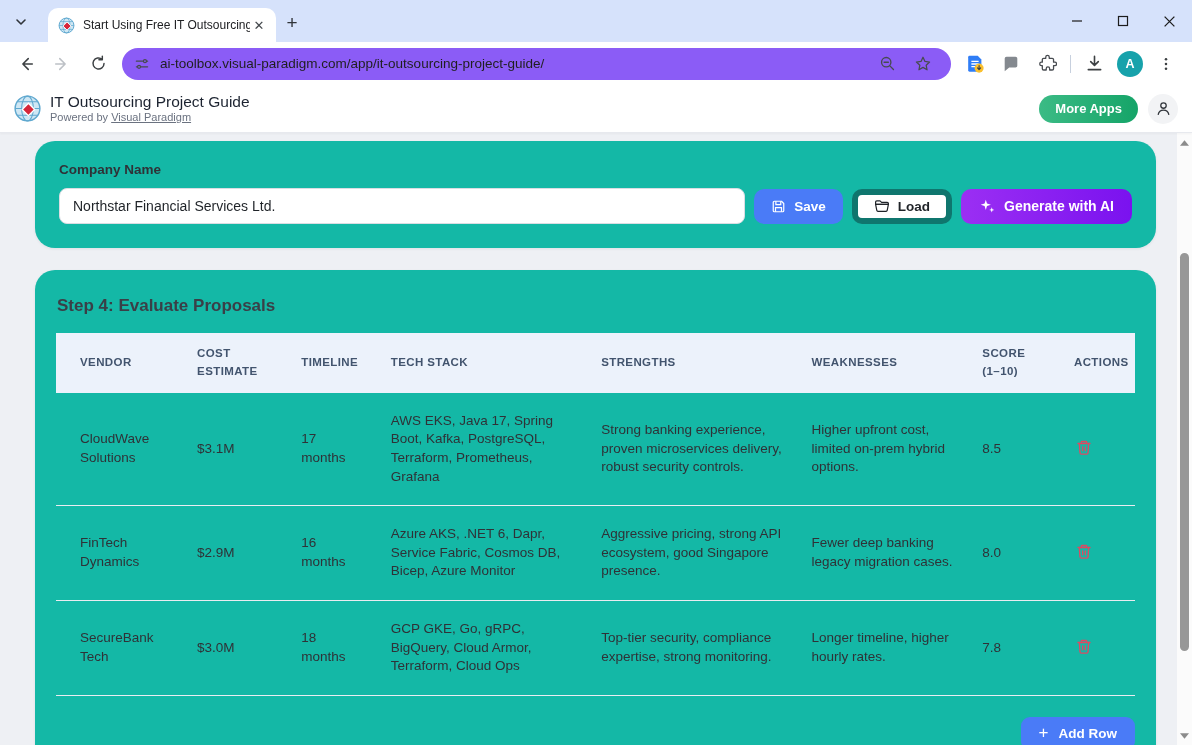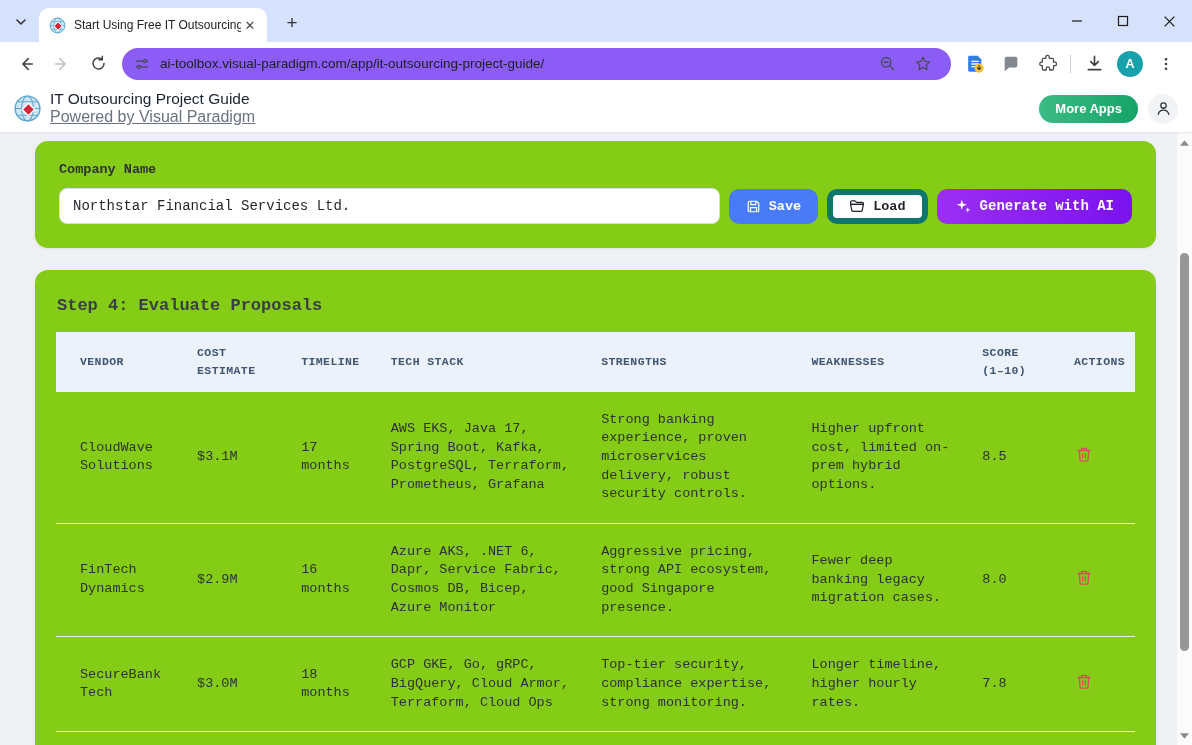--- a/index.html
+++ b/index.html
@@ -3,21 +3,21 @@
 <meta charset="utf-8">
 <style>
   * { margin:0; padding:0; box-sizing:border-box; }
   html,body { width:1192px; height:745px; overflow:hidden; }
   body { font-family:"Liberation Sans", sans-serif; background:#eef0f4; -webkit-font-smoothing:antialiased; }
   .window { position:relative; width:1192px; height:745px; background:#eef0f4; }
 
   
   .titlebar { position:relative; height:42px; background:#d6e2fb; }
   .tab-search { position:absolute; left:8px; top:9px; width:26px; height:26px; border-radius:50%; display:flex; align-items:center; justify-content:center; }
-  .tab { position:absolute; left:39px; top:8px; width:228px; height:34px; background:#ffffff; border-radius:10px 10px 0 0; display:flex; align-items:center; padding:0 8px 0 10px; }
+  .tab { position:absolute; left:48px; top:8px; width:228px; height:34px; background:#ffffff; border-radius:10px 10px 0 0; display:flex; align-items:center; padding:0 8px 0 10px; }
   .favicon { width:17px; height:17px; flex:0 0 auto; }
   .tab-title { flex:1; margin-left:8px; font-size:12px; color:#202124; white-space:nowrap; overflow:hidden; }
   .tab-close { flex:0 0 auto; width:18px; height:18px; border-radius:50%; display:flex; align-items:center; justify-content:center; font-size:13px; color:#45494d; cursor:default; }
   .new-tab { position:absolute; left:280px; top:11px; width:24px; height:24px; border-radius:50%; display:flex; align-items:center; justify-content:center; font-size:19px; font-weight:400; color:#30343a; }
   .win-controls { position:absolute; right:0; top:0; height:42px; display:flex; }
   .win-btn { width:46px; height:42px; display:flex; align-items:center; justify-content:center; }
 
   
   .toolbar { height:43px; background:#ffffff; display:flex; align-items:center; padding:0 8px; }
   .nav-btn { width:32px; height:32px; border-radius:50%; display:flex; align-items:center; justify-content:center; margin:0 2px; }
@@ -25,29 +25,29 @@
   .omnibox .url { flex:1; font-size:13.5px; color:#1f1f1f; margin-left:10px; white-space:nowrap; overflow:hidden; }
   .tool-icon { width:30px; height:30px; display:flex; align-items:center; justify-content:center; margin:0 3px; flex:0 0 auto; }
   .divider-v { width:1px; height:18px; background:#c7d0de; margin:0 5px; }
   .avatar { width:26px; height:26px; border-radius:50%; background:#17a2ab; color:#fff; font-size:12.5px; font-weight:700; display:flex; align-items:center; justify-content:center; }
 
   
   .app-header { height:48px; background:#ffffff; border-bottom:1px solid #e7e9ee; box-shadow:0 1px 2px rgba(0,0,0,.04); display:flex; align-items:center; padding:0 14px; position:relative; z-index:2; }
   .logo { width:27px; height:27px; flex:0 0 auto; }
   .app-titles { margin-left:9px; line-height:1.15; }
   .app-title { font-size:15.5px; font-weight:400; color:#1c2330; }
-  .powered { font-size:16px; color:#6b7280;text-decoration:underline; }
+  .powered { font-size:11px; color:#6b7280; }
   .powered a { color:#6b7280; text-decoration:underline; cursor:pointer; }
   .header-right { margin-left:auto; display:flex; align-items:center; gap:10px; }
   .more-apps { background:linear-gradient(90deg,#3bbb85,#15a468); color:#fff; font-size:13px; font-weight:700; border:none; border-radius:15px; height:28px; padding:0 16px; cursor:pointer; font-family:inherit; }
   .user-btn { width:30px; height:30px; border-radius:50%; background:#f2f3f5; display:flex; align-items:center; justify-content:center; }
 
   
   .content { position:relative; height:612px; background:#eef0f4; overflow:hidden; }
-  .card { background:#84cc16; border-radius:13px; box-shadow:0 1px 3px rgba(16,24,40,.07); margin:0 36px 0 35px;font-family:Liberation Mono, monospace; }
+  .card { background:#14b8a6; border-radius:20px; box-shadow:0 1px 3px rgba(16,24,40,.07); margin:0 36px 0 35px; }
   .company-card { margin-top:8px; padding:21px 24px 24px 24px; }
   .field-label { font-size:13.5px; font-weight:700; color:#2f3237; margin-bottom:11px; }
   .company-row { display:flex; align-items:center; gap:9px; }
   .company-input { flex:1; height:36px; border:1px solid #d9dde3; border-radius:8px; padding:0 13px; font-size:14px; color:#1f2328; font-family:inherit; outline:none; background:#fff; }
   .btn { display:flex; align-items:center; justify-content:center; gap:8px; height:35px; border-radius:10px; border:none; font-size:13.5px; font-weight:700; cursor:pointer; font-family:inherit; flex:0 0 auto; }
   .btn-save { background:#4a7bf7; color:#fff; padding:0 17px; }
   .btn-load { background:#fff; color:#1f2328; border:6px solid #0f766e; padding:0 16px; }
   .btn-generate { background:linear-gradient(90deg,#9b2ff3,#7a12ef); color:#fff; padding:0 18px; font-size:14px; }
 
   .table-card { margin-top:22px; padding:22px 21px 26px 21px; }

